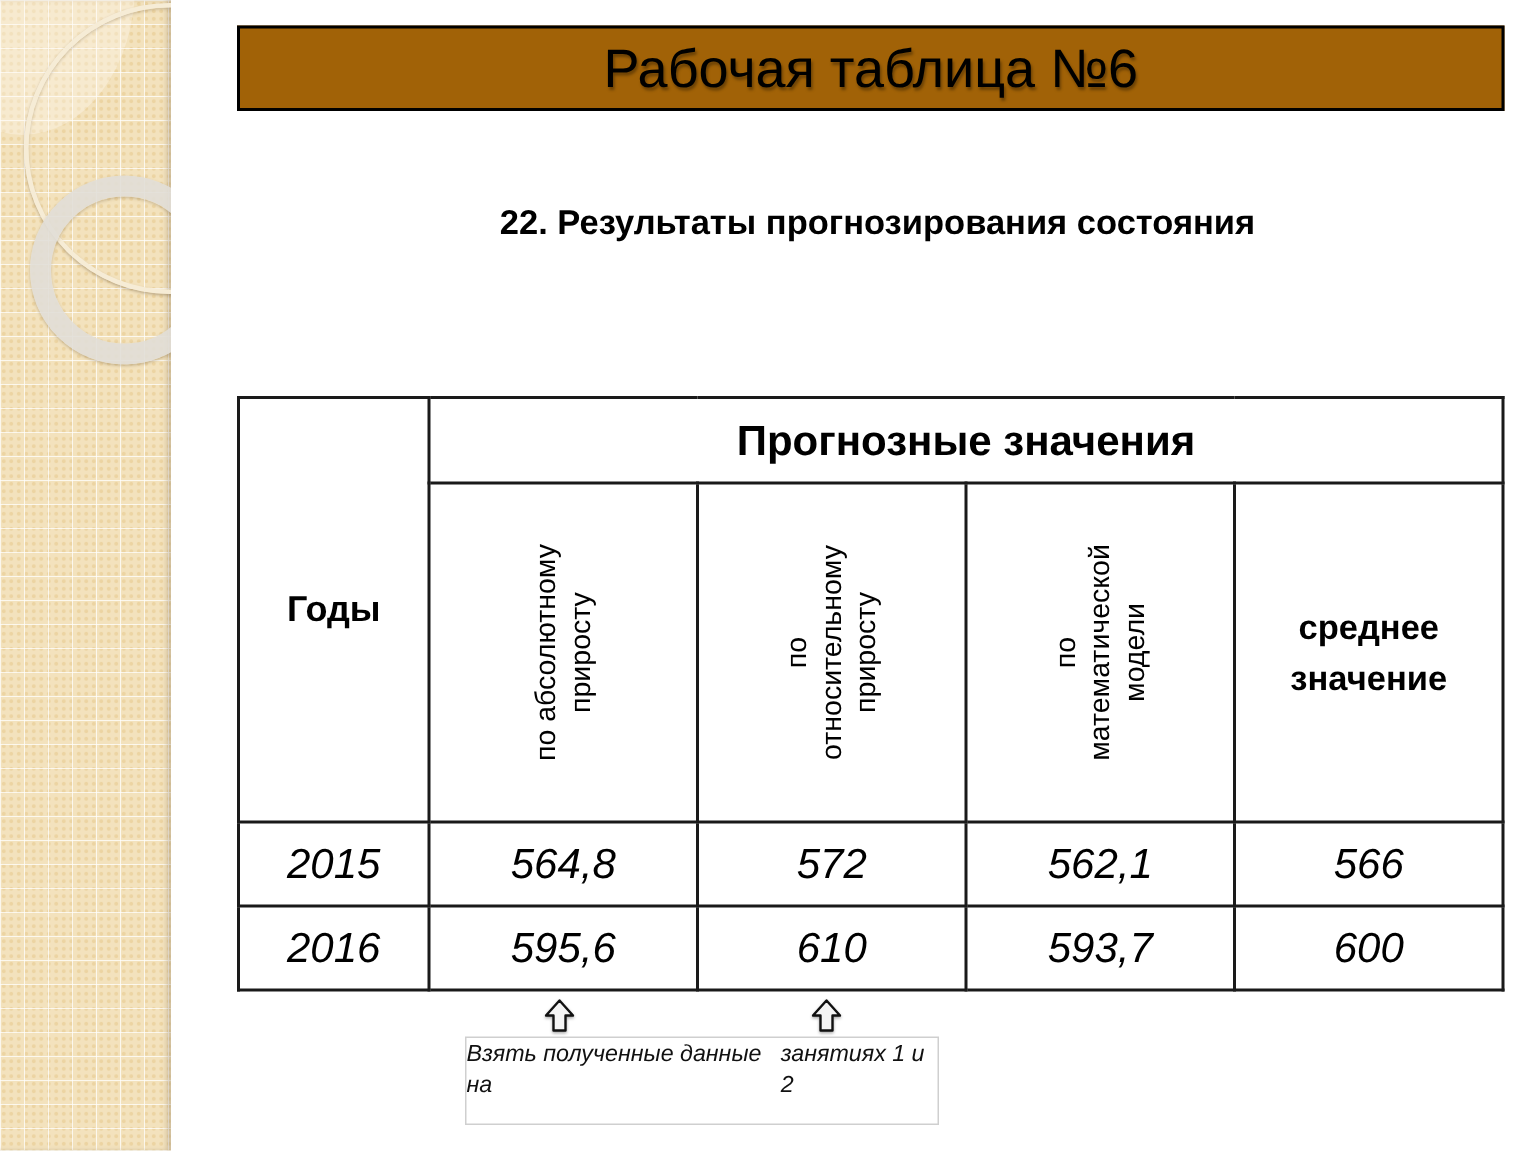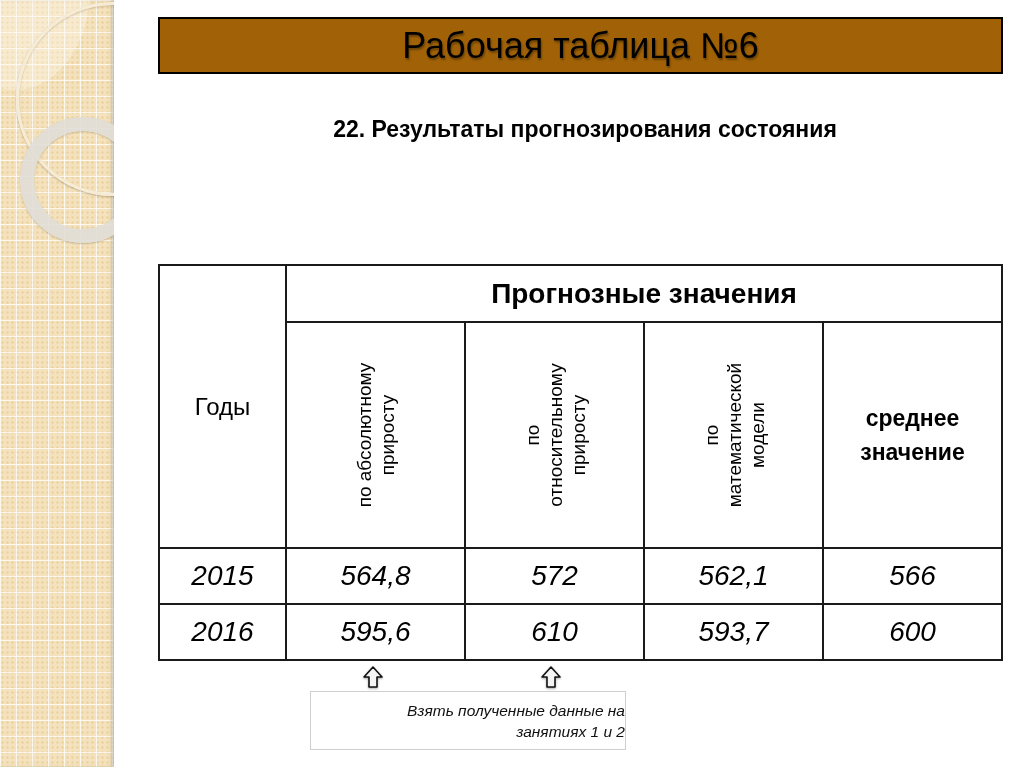--- a/index.html
+++ b/index.html
@@ -41,47 +41,47 @@
     display:flex; align-items:center; justify-content:center;
   }
   .title-box span {
     font-size:36px; text-shadow:1px 2px 2px rgba(0,0,0,0.35);
     letter-spacing:0px;
   }
   .heading {
     position:absolute; left:230px; top:108px; width:710px;
     text-align:center; font-weight:bold; font-size:23px; line-height:42px;
   }
-  .heading div { white-space:nowrap; }
+  .heading div { white-space:nowrap;margin-top:19px; }
   table.data {
     position:absolute; left:158px; top:264px;
     border-collapse:collapse; table-layout:fixed;
   }
   table.data td, table.data th {
     border:2px solid #1a1a1a; padding:0; text-align:center; vertical-align:middle;
   }
-  .th-years { width:125px; font-size:24px; font-weight:normal; }
+  .th-years { width:125px; font-size:24px; font-weight:bold; }
   .th-group { height:55px; font-size:28px; font-weight:bold; }
   .th-sub { width:177px; height:224px; position:relative; }
   .vert {
     position:absolute; left:50%; top:50%;
     transform:translate(-50%,-50%) rotate(-90deg);
     font-size:19px; line-height:23px; text-align:center; white-space:nowrap;
     font-weight:normal;
   }
   .th-avg { font-size:23px; font-weight:bold; line-height:34px;margin-top:20px; }
   td.cell { height:54px; font-size:28px;font-style:italic; }
   .arrow {
     position:absolute; width:20px; height:22px;
     filter: drop-shadow(0 1px 1px rgba(0,0,0,0.35));
   }
   .callout {
     position:absolute; left:310px; top:691px; width:314px; height:57px;
     border:1.5px solid #cfcfcf; background:#fff;
-    display:flex; flex-direction:column; align-items:flex-end; justify-content:center;
+    display:flex; flex-direction:row; align-items:flex-start; justify-content:center;
     font-style:italic; font-size:15.5px; line-height:21px; color:#111;
   }
 </style>
 </head>
 <body>
 
 <div class="side-strip">
   <div class="ring1-fill"></div>
   <div class="ring1"></div>
   <div class="ring2"></div>

